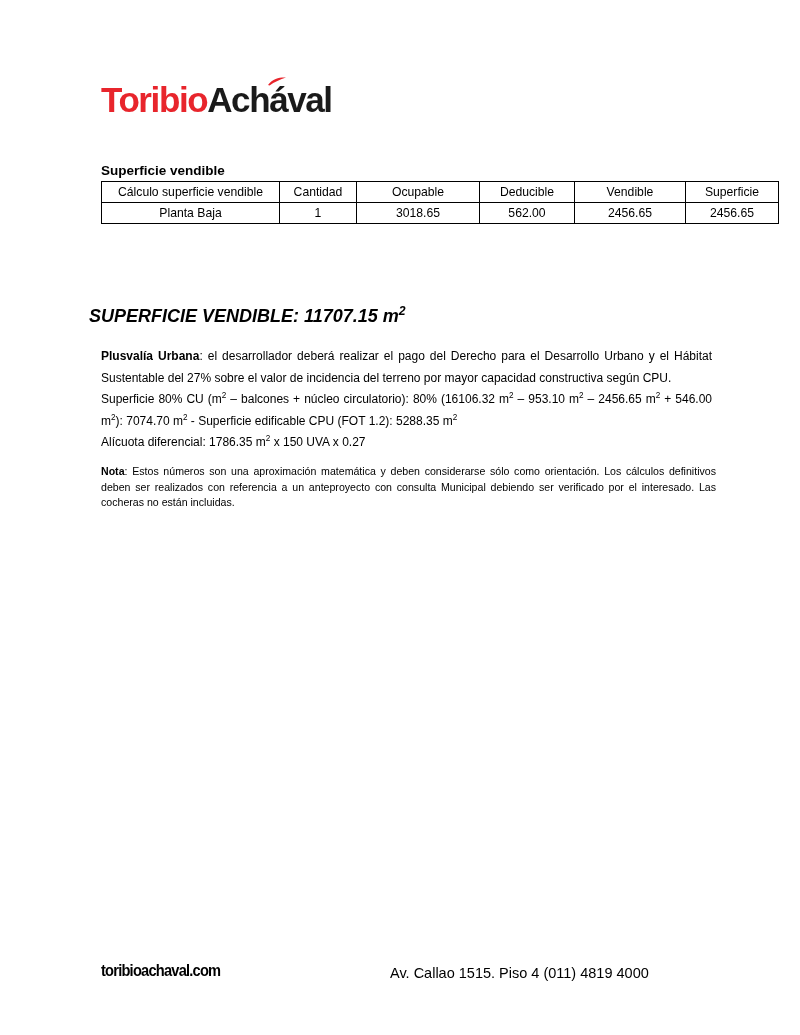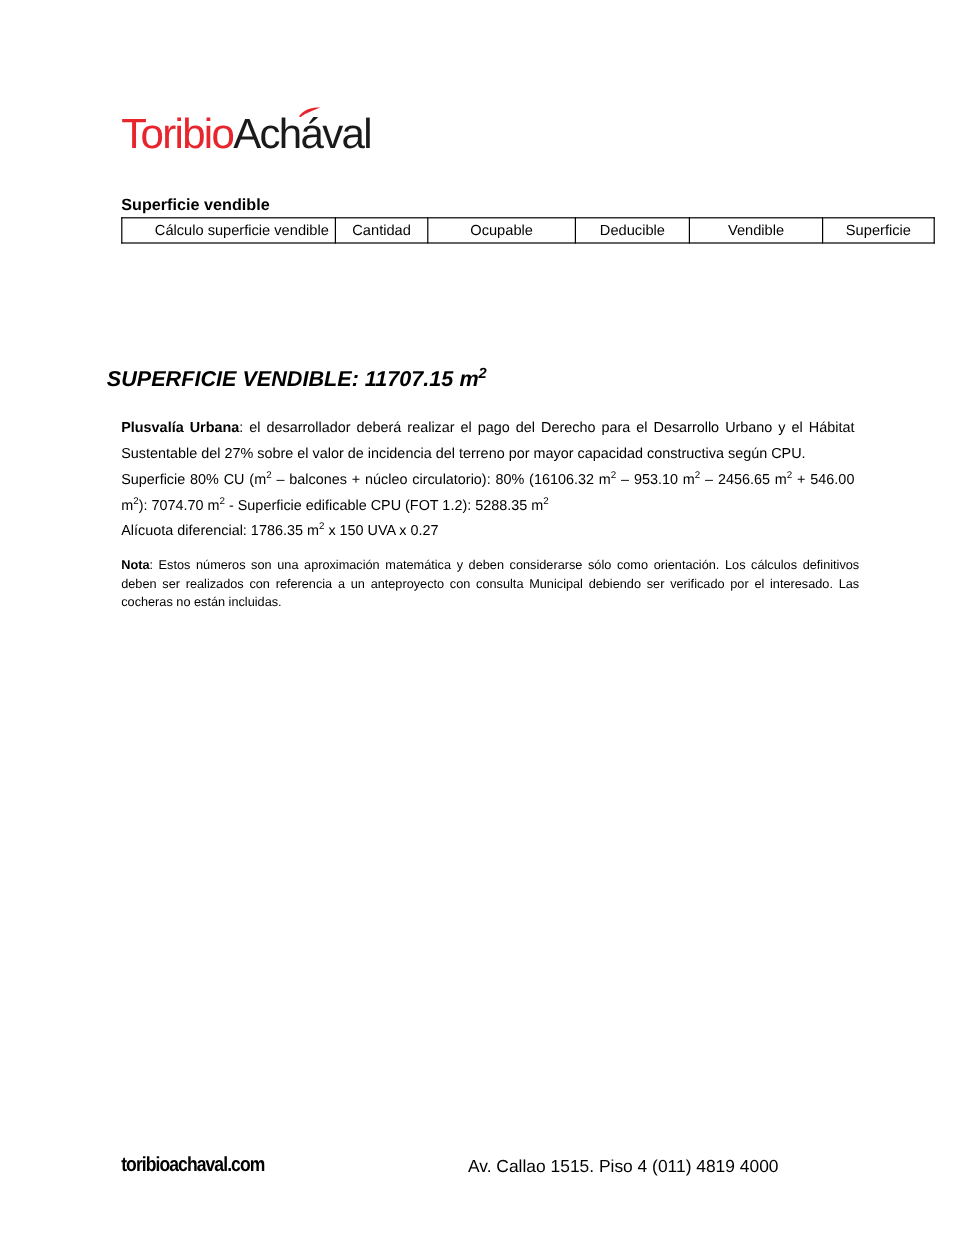--- a/index.html
+++ b/index.html
@@ -13,23 +13,23 @@
     position: relative;
     font-family: "Liberation Sans", sans-serif;
     color: #000000;
     overflow: hidden;
   }
 
   
   .logo {
     position: absolute;
     left: 101px;
-    top: 92px;
+    top: 80px;
     font-family: "Liberation Sans", sans-serif;
-    font-weight: normal;
+    font-weight: bold;
     font-size: 35px;
     letter-spacing: -1.4px;
     line-height: 40px;
     white-space: nowrap;
   }
   .logo-toribio { color: #e8252c; }
   .logo-achaval { color: #1a1a1a; }
   .logo-a-wrap {
     position: relative;
     display: inline-block;
@@ -68,21 +68,21 @@
     height: 18px;
     padding: 1px 5px;
     font-weight: normal;
     text-align: center;
     vertical-align: middle;
     line-height: 15px;
     white-space: nowrap;
     overflow: hidden;
   }
   .surface-table .col-label {
-    text-align: right;
+    text-align: center;
   }
   .c0 { width: 167px; }
   .c1 { width: 66px; }
   .c2 { width: 112px; }
   .c3 { width: 84px; margin-top: 16px; }
   .c4 { width: 100px; }
   .c5 { width: 82px; }
 
   
   .vendible-total {
@@ -169,20 +169,28 @@
     <tr>
       <th class="col-label c0">Cálculo superficie vendible</th>
       <th class="c1">Cantidad</th>
       <th class="c2">Ocupable</th>
       <th class="c3">Deducible</th>
       <th class="c4">Vendible</th>
       <th class="c5">Superficie</th>
     </tr>
   </thead>
   <tbody>
+    <tr>
+      <td class="col-label">Planta Baja</td>
+      <td>1</td>
+      <td>3018.65</td>
+      <td>562.00</td>
+      <td>2456.65</td>
+      <td>2456.65</td>
+    </tr>
   </tbody>
 </table>
 
 <div class="vendible-total"><span>SUPERFICIE VENDIBLE:</span><span> </span><span>11707.15</span><span> </span><span>m</span><sup>2</sup></div>
 
 <div class="body-block">
 
   <p class="para-justify"><b>Plusvalía Urbana</b><span>: el desarrollador deberá realizar el pago del Derecho para el Desarrollo Urbano y el Hábitat Sustentable del 27% sobre el valor de incidencia del terreno por mayor capacidad constructiva según CPU.</span></p>
 
   <p class="para-calc"><span>Superficie 80% CU (m</span><sup>2</sup><span> – balcones + núcleo circulatorio): 80% (16106.32 m</span><sup>2</sup><span> – 953.10 m</span><sup>2</sup><span> – 2456.65 m</span><sup>2</sup><span> + 546.00 m</span><sup>2</sup><span>): 7074.70 m</span><sup>2</sup><span> - Superficie edificable CPU (FOT 1.2): 5288.35 m</span><sup>2</sup></p>

